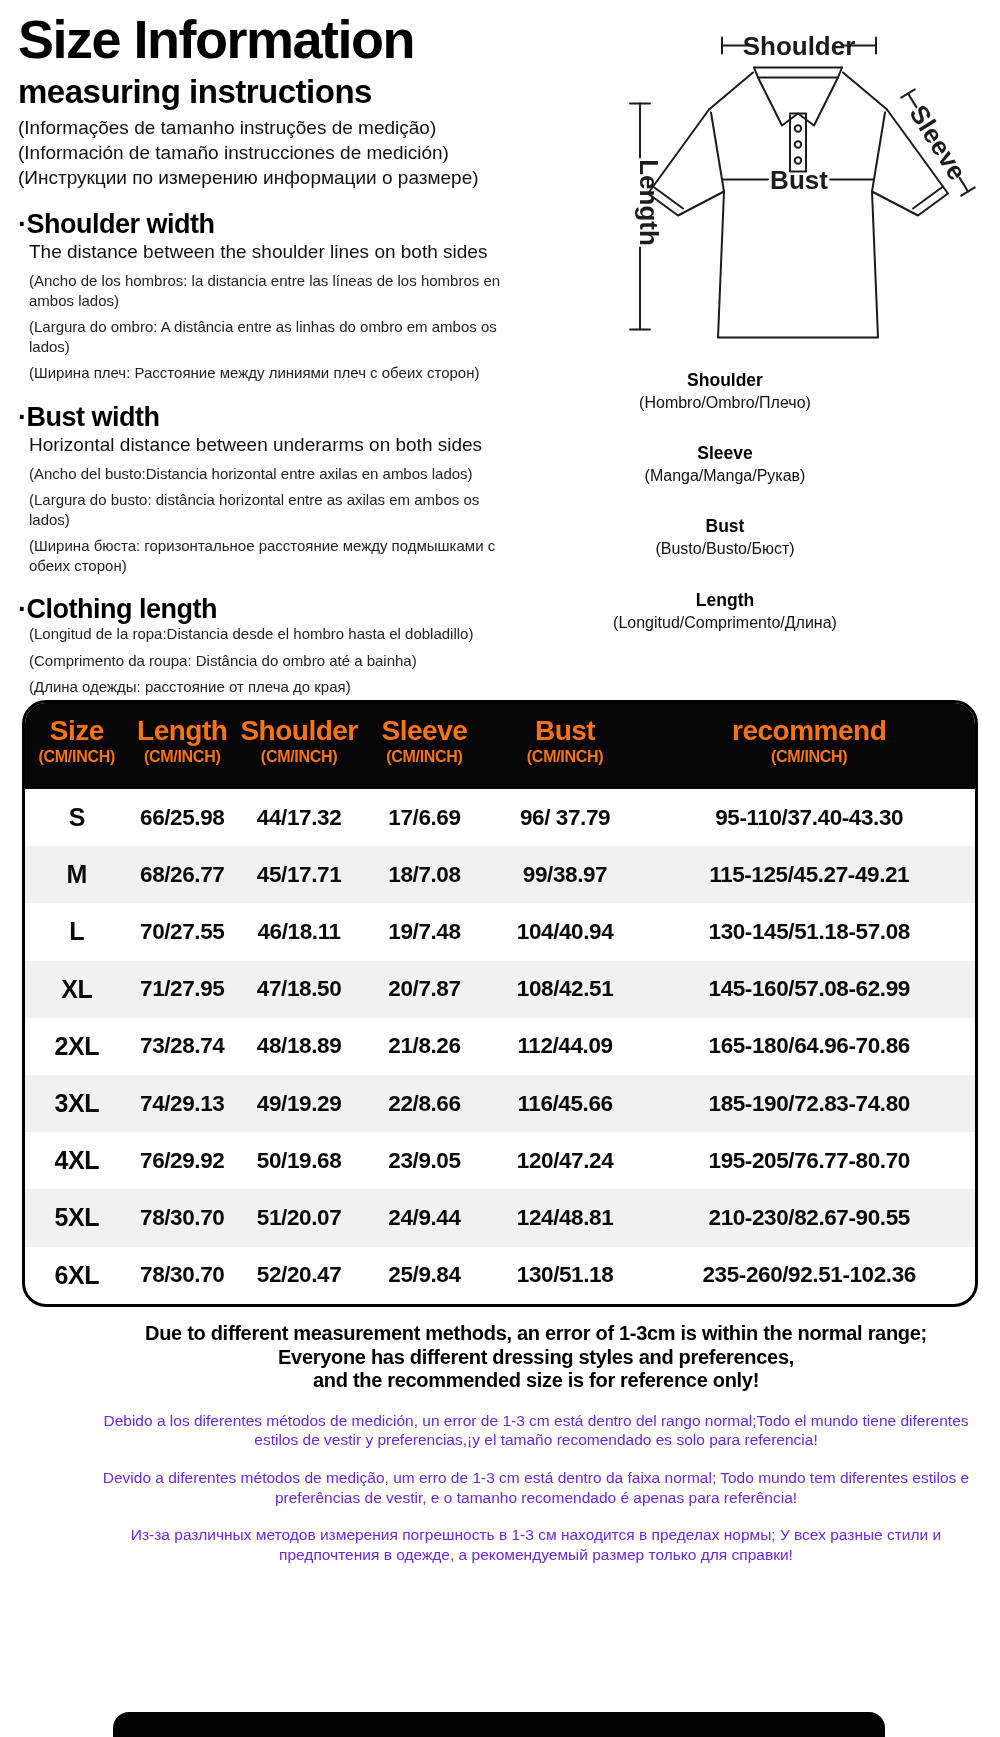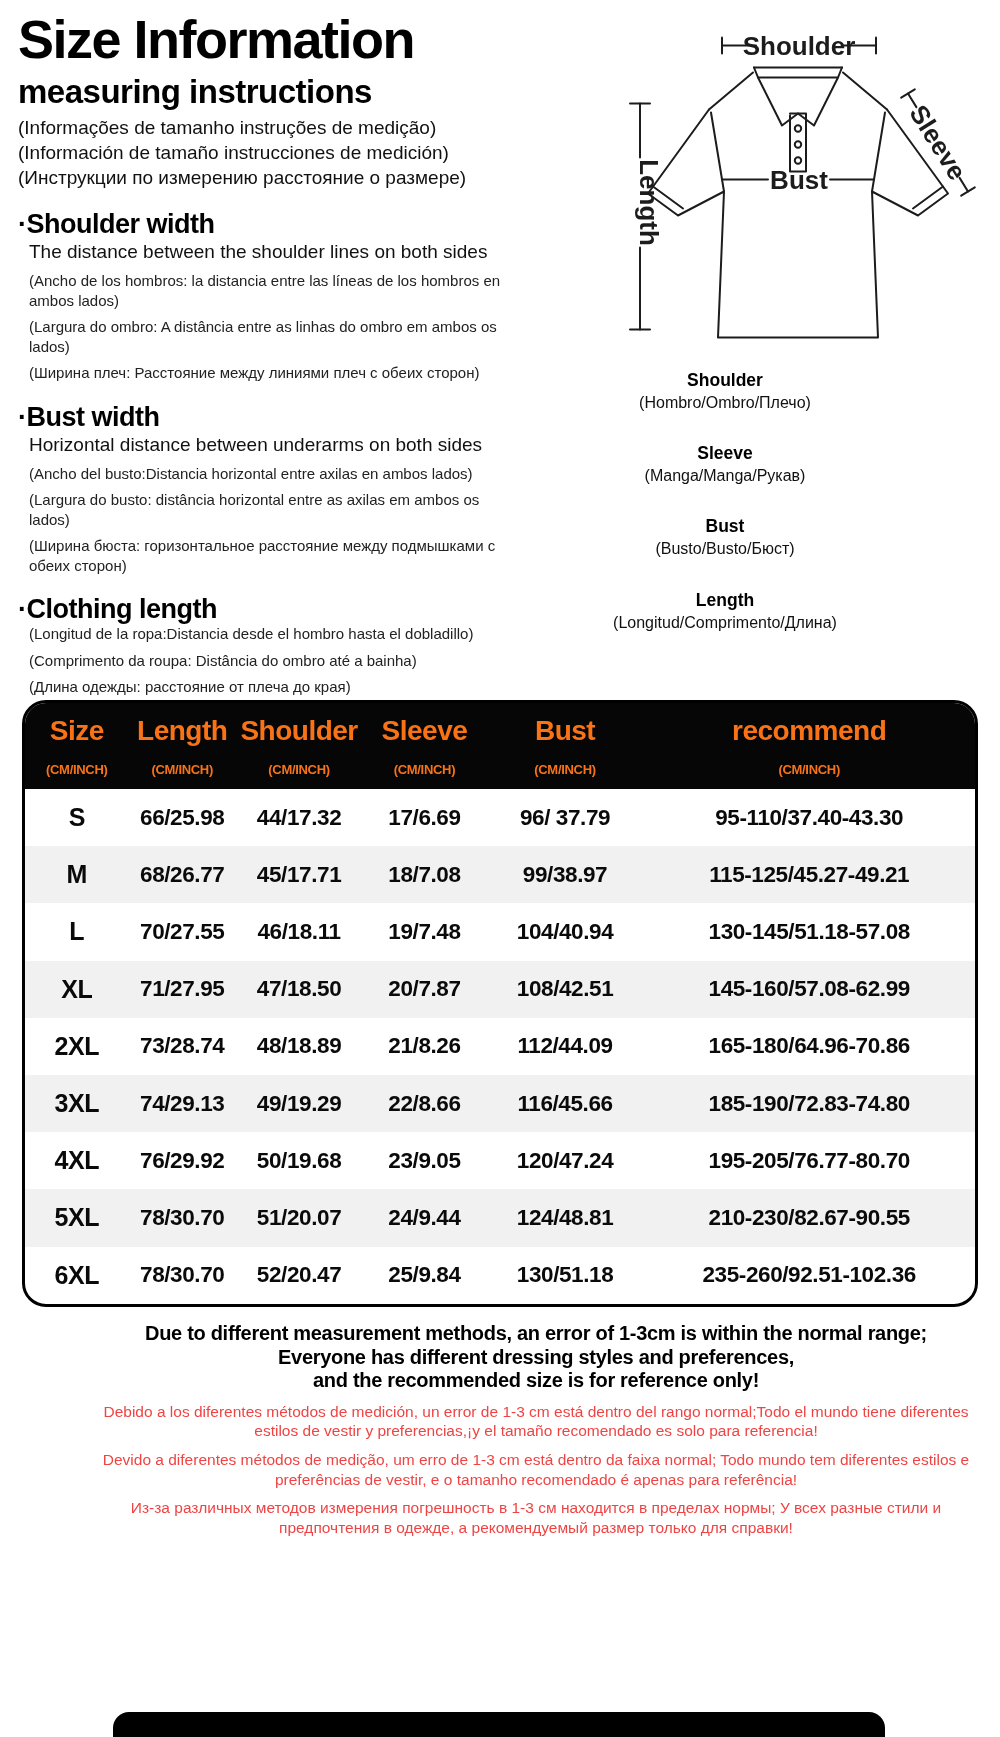--- a/index.html
+++ b/index.html
@@ -26,41 +26,41 @@
   .legend-name{font-size:17.5px;font-weight:bold;line-height:1.2;}
   .legend-trans{font-size:16px;line-height:1.2;margin-top:2px;color:#111;}
   
   .size-table{
     position:absolute;left:22px;top:700px;width:950px;height:601px;
     border:3px solid #000;border-radius:24px;overflow:hidden;background:#fff;
     --cols:10.9% 11.3% 13.3% 13.1% 16.5% 34.9%;
   }
   .t-header{background:#060606;color:#f97316;height:86px;display:grid;grid-template-columns:var(--cols);text-align:center;}
   .th-label{font-size:28px;font-weight:bold;margin-top:13px;letter-spacing:-0.5px;line-height:1.1;}
-  .th-unit{font-size:13px;font-weight:bold;margin-top:15px;letter-spacing:-0.3px;}
+  .th-unit{font-size:16px;font-weight:bold;margin-top:1px;letter-spacing:-0.3px;}
   .t-row{display:grid;grid-template-columns:var(--cols);height:57.2px;align-items:center;text-align:center;font-weight:bold;color:#0a0a0a;}
   .t-row.alt{background:#f1f1f1;}
   .t-cell{font-size:22.5px;letter-spacing:-0.4px;white-space:nowrap;}
   .t-cell.size-cell{font-size:25px;}
   
   .footer{position:absolute;left:0;top:1322px;width:1000px;text-align:center;padding-left:36px;}
   .f-en div{font-size:20px;font-weight:bold;line-height:1.18;letter-spacing:-0.3px;}
-  .f-note{font-size:15.5px;line-height:1.27;margin:9px auto 0 auto;width:884px;color:#ef4444;}
+  .f-note{font-size:15.5px;line-height:1.27;margin:18px auto 0 auto;width:884px;color:#6d28d9;}
   .bottom-bar{position:absolute;left:113px;top:1712px;width:772px;height:25px;background:#000;border-radius:16px 16px 0 0;}
 </style>
 </head>
 <body>
 
 <div class="left-col">
   <h1 class="page-title">Size Information</h1>
   <div class="page-subtitle">measuring instructions</div>
   <div class="hdr-trans">
     <div>(Informações de tamanho instruções de medição)</div>
     <div>(Información de tamaño instrucciones de medición)</div>
-    <div>(Инструкции по измерению расстояние о размере)</div>
+    <div>(Инструкции по измерению информации о размере)</div>
   </div>
 
   <div class="section">
     <div class="sec-title">·Shoulder width</div>
     <div class="sec-desc">The distance between the shoulder lines on both sides</div>
     <div class="sec-note">(Ancho de los hombros: la distancia entre las líneas de los hombros en ambos lados)</div>
     <div class="sec-note">(Largura do ombro: A distância entre as linhas do ombro em ambos os lados)</div>
     <div class="sec-note">(Ширина плеч: Расстояние между линиями плеч с обеих сторон)</div>
   </div>
 

